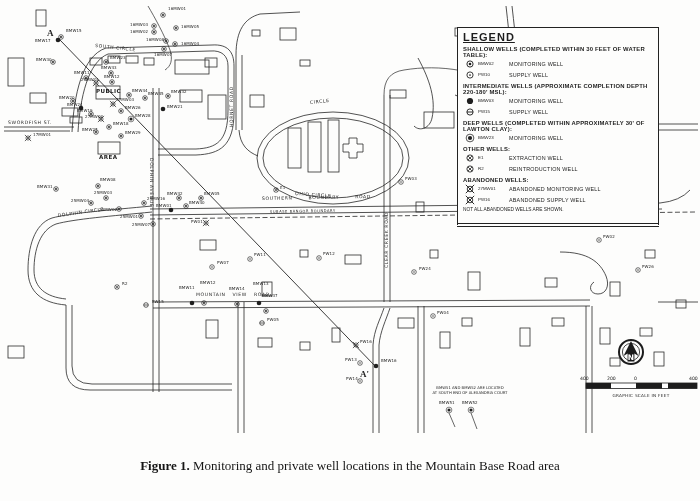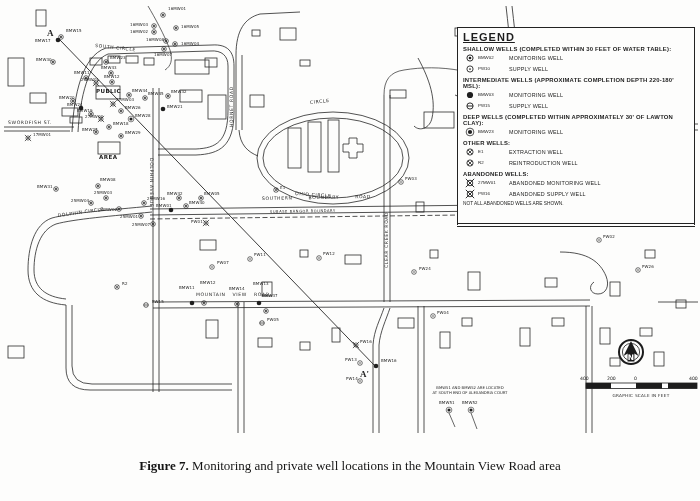--- a/index.html
+++ b/index.html
@@ -6,21 +6,21 @@
   .stage{position:relative;width:700px;height:501px;background:#fdfdfc;overflow:hidden;
          font-family:"Liberation Sans",sans-serif;color:#1d1d1d;}
   svg text{font-family:"DejaVu Sans",sans-serif;fill:#1f1f1f;}
   .maplabel{font-size:4px;letter-spacing:.1px;}
   .roadlabel{font-size:4.6px;letter-spacing:.6px;fill:#2a2a2a;}
   .arealabel{font-size:5.6px;font-weight:bold;letter-spacing:.4px;}
   .sectionmark{font-size:9px;font-family:"Liberation Serif",serif;font-weight:bold;}
   .notetext{font-size:3.8px;text-anchor:middle;}
   .scalenum{font-size:4.6px;}
   .scalecap{font-size:4.2px;text-anchor:middle;letter-spacing:.3px;}
-  .legend{position:absolute;left:457px;top:27px;width:238px;height:200px;
+  .legend{position:absolute;left:457px;top:27px;width:202px;height:200px;
           border:1.4px solid #222;border-bottom:4px double #222;background:#fdfdfc;
           padding:3px 5px;box-sizing:border-box;}
   .legend-title{font-size:11px;font-weight:bold;letter-spacing:1px;text-decoration:underline;
                 margin-bottom:2px;}
   .lg-head{font-size:5.9px;font-weight:bold;letter-spacing:.2px;margin-top:3px;}
   .lg-item{display:flex;align-items:center;height:11px;}
   .lg-sym{width:46px;display:flex;align-items:flex-end;}
   .lg-tag{font-size:4.4px;position:relative;top:-3px;margin-left:1px;}
   .lg-lab{font-size:5.4px;letter-spacing:.2px;}
   .lg-foot{font-size:4.8px;margin-top:2px;}
@@ -650,15 +650,15 @@
             <span class="lg-tag">PW16</span>
           </span>
           <span class="lg-lab">ABANDONED SUPPLY WELL</span>
         </div>
       </div>
     <div class="lg-foot">NOT ALL ABANDONED WELLS ARE SHOWN.</div>
   </div>
 
   
   <div class="caption">
-    <div><b>Figure 7.</b><span>  Monitoring and private well locations in the Mountain View Road area</span></div>
+    <div><b>Figure 1.</b><span>  Monitoring and private well locations in the Mountain Base Road area</span></div>
   </div>
 </div>
 
 </body></html>

